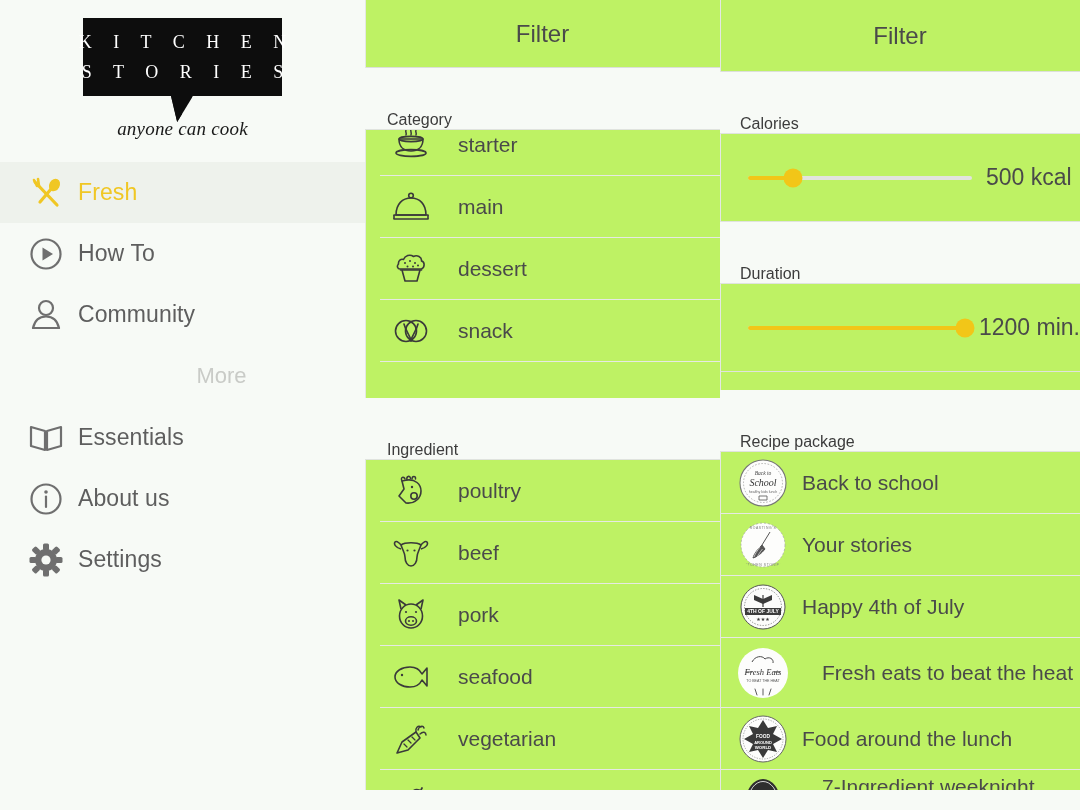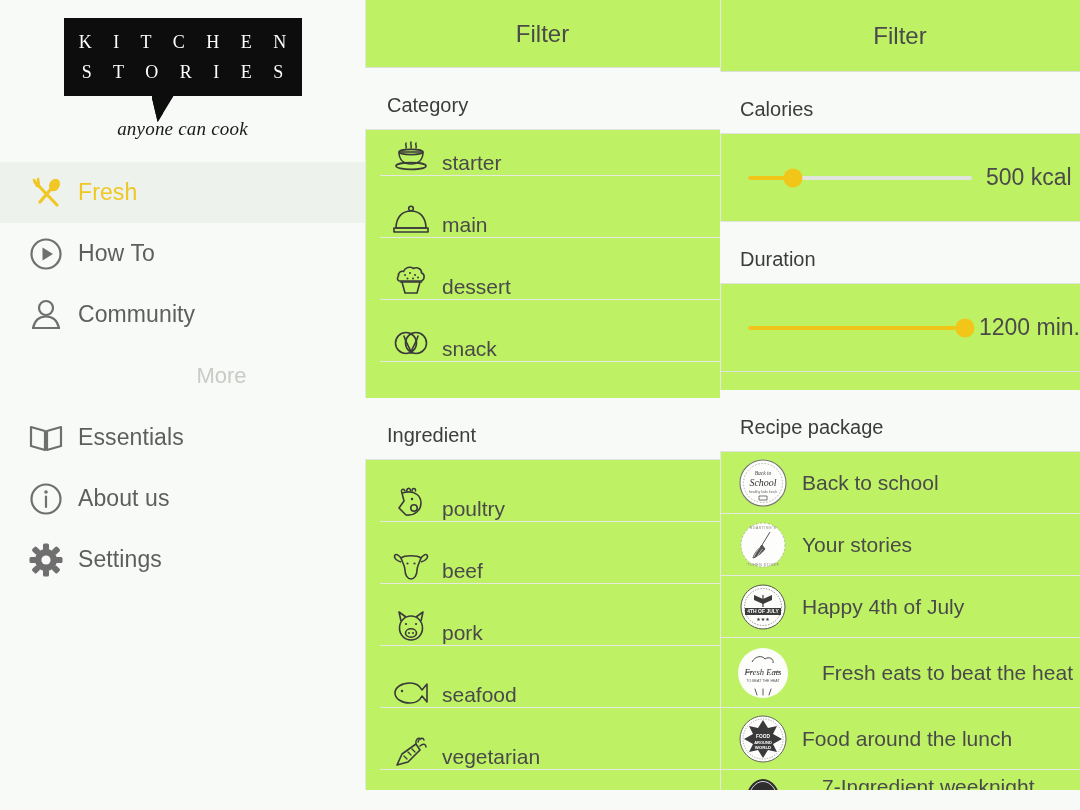--- a/index.html
+++ b/index.html
@@ -25,21 +25,21 @@
     overflow: hidden;
   }
   .logo-wrap {
     padding-top: 18px;
     display: flex;
     flex-direction: column;
     align-items: center;
   }
   .logo-bubble {
     position: relative;
-    width: 238px; height: 78px;
+    width: 199px; height: 78px;
     background: #0d0d0d;
     display: flex;
     flex-direction: column;
     align-items: center;
     justify-content: center;
   }
   .logo-bubble::after {
     content: "";
     position: absolute;
     left: 88px; top: 78px;
@@ -125,41 +125,41 @@
     display: flex;
     align-items: center;
     justify-content: center;
     font-size: 24px;
     color: #4a4a4a;
     border-bottom: 1px solid #dcdfda;
   }
   .panel-right .panel-title { height: 72px; }
 
   .section-head {
-    font-size: 20px;
+    font-size: 16px;
     color: #3c3c3c;
     padding-left: 22px;
     display: flex;
     align-items: flex-end;
     height: 62px;
-    padding-bottom: 12px;
     border-bottom: 1px solid #e0e3de;
     background: #f7faf6;
     position: relative;
     z-index: 3;
   }
   .panel-right .section-head { padding-left: 20px; }
 
   .row {
     display: flex;
-    align-items: flex-end;
+    align-items: center;
     height: 62px;
     border-bottom: 1px solid #e6e9e4;
     cursor: pointer;
     margin-left: 15px;
+    gap: 16px;
   }
   .row-ico {
     width: 62px; flex: 0 0 62px;
     display: flex; align-items: center; justify-content: center;
   }
   .row-label {
     font-size: 21px;
     color: #4a4a4a;
   }
   .row.clipped { margin-top: -16px; }

